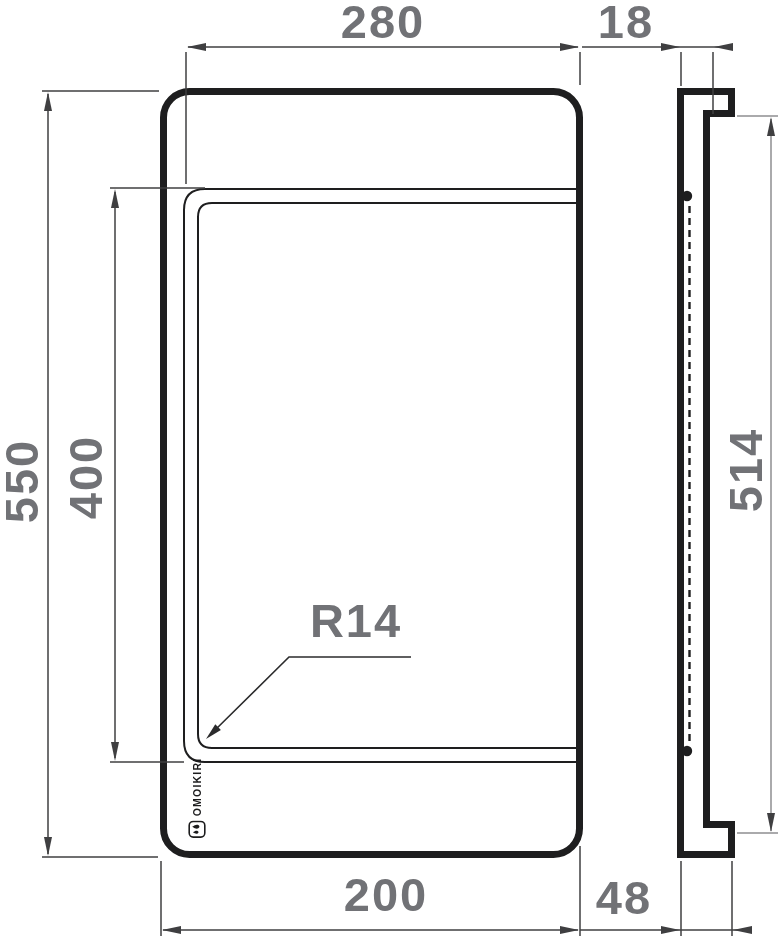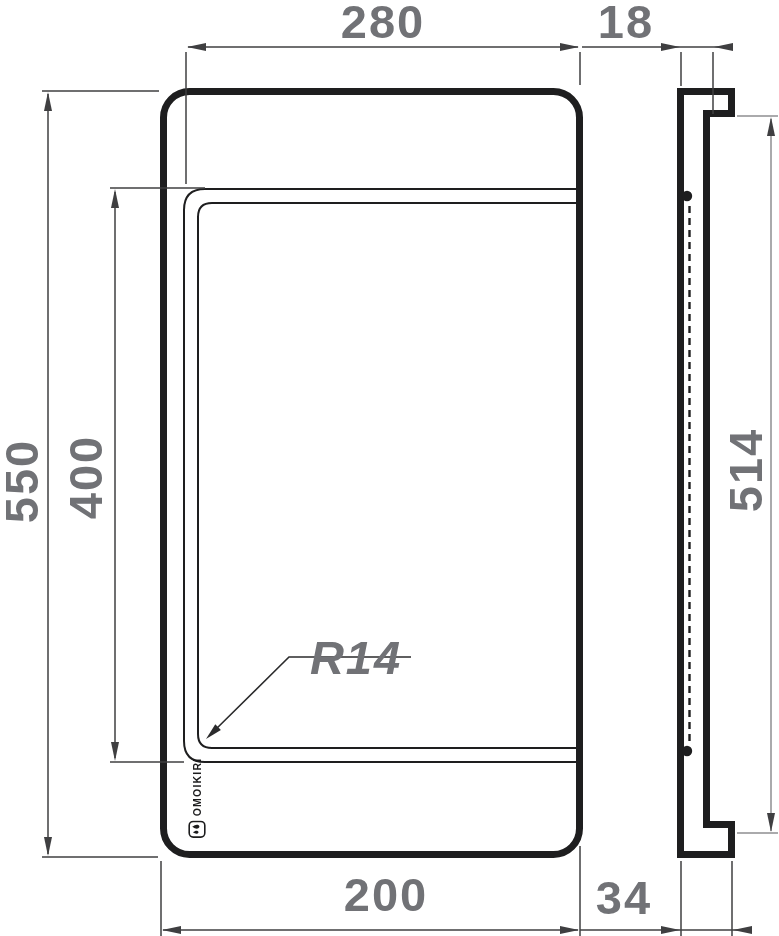--- a/index.html
+++ b/index.html
@@ -128,25 +128,25 @@
   <div class="dim-label" style="left:383px;top:21px;">280</div>
 
   <div class="dim-label" style="left:626px;top:21px;">18</div>
 
   <div class="dim-label vert" style="left:21px;top:481px;">550</div>
 
   <div class="dim-label vert" style="left:85px;top:477px;">400</div>
 
   <div class="dim-label vert" style="left:745px;top:470px;">514</div>
 
-  <div class="dim-label" style="left:356px;top:657px;font-style:italic;">R14</div>
+  <div class="dim-label" style="left:356px;top:620px;">R14</div>
 
   <div class="dim-label" style="left:386px;top:894px;">200</div>
 
-  <div class="dim-label" style="left:624px;top:897px;">34</div>
+  <div class="dim-label" style="left:624px;top:897px;">48</div>
 
   <div class="logo">
     <svg width="18" height="18" viewBox="0 0 18 18">
       <rect x="1.2" y="1.2" width="15.6" height="15.6" rx="4" fill="none" stroke="#1c1c1d" stroke-width="1.6"></rect>
       <path d="M6 4.8 C4.7 6.8 4.2 8.2 4.8 9.6 C5.3 10.8 6.9 10.8 7.4 9.6 C8 8.2 7.3 6.8 6 4.8 Z" fill="#1c1c1d"></path>
       <path d="M11.6 4.2 C9.9 6.8 9.2 8.6 10 10.3 C10.7 11.8 12.7 11.8 13.3 10.3 C14 8.6 13.3 6.8 11.6 4.2 Z" fill="#1c1c1d"></path>
     </svg>
     <span class="logo-text">OMOIKIRI</span>
   </div>
 

